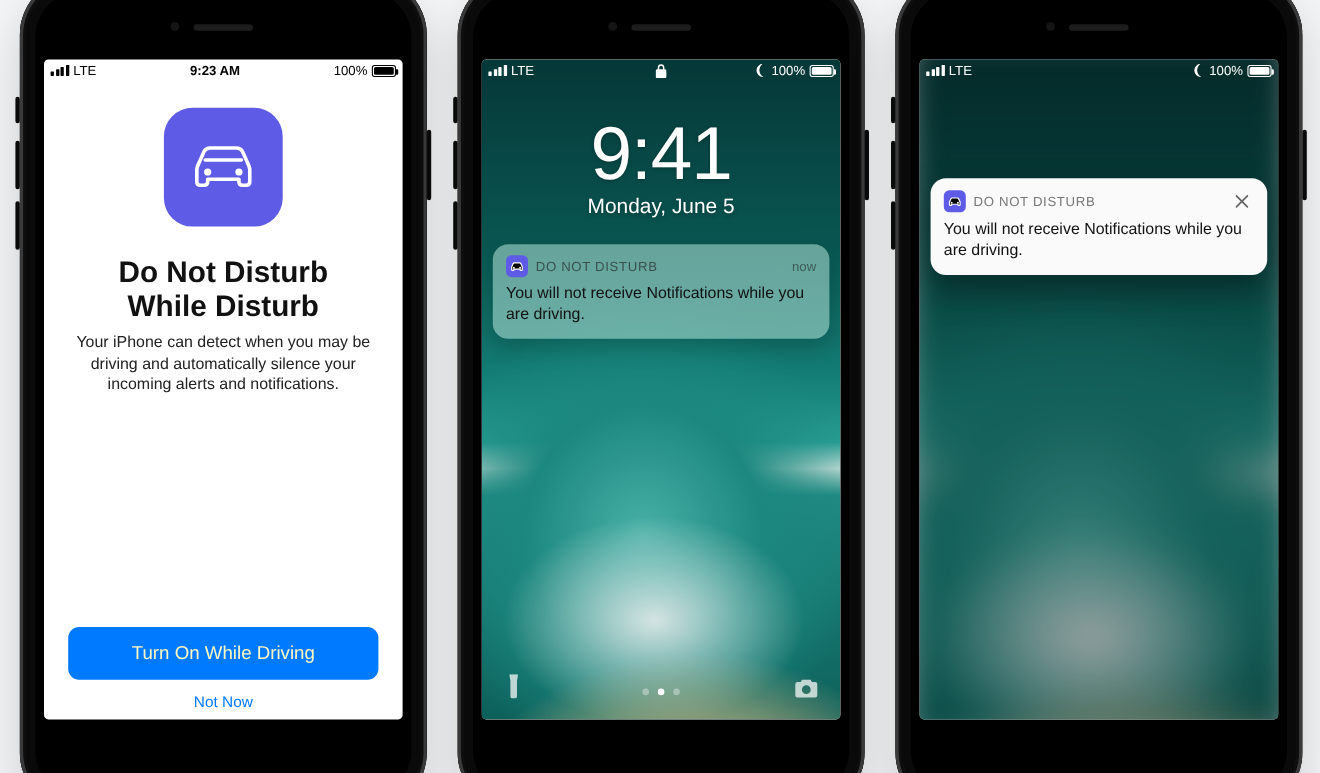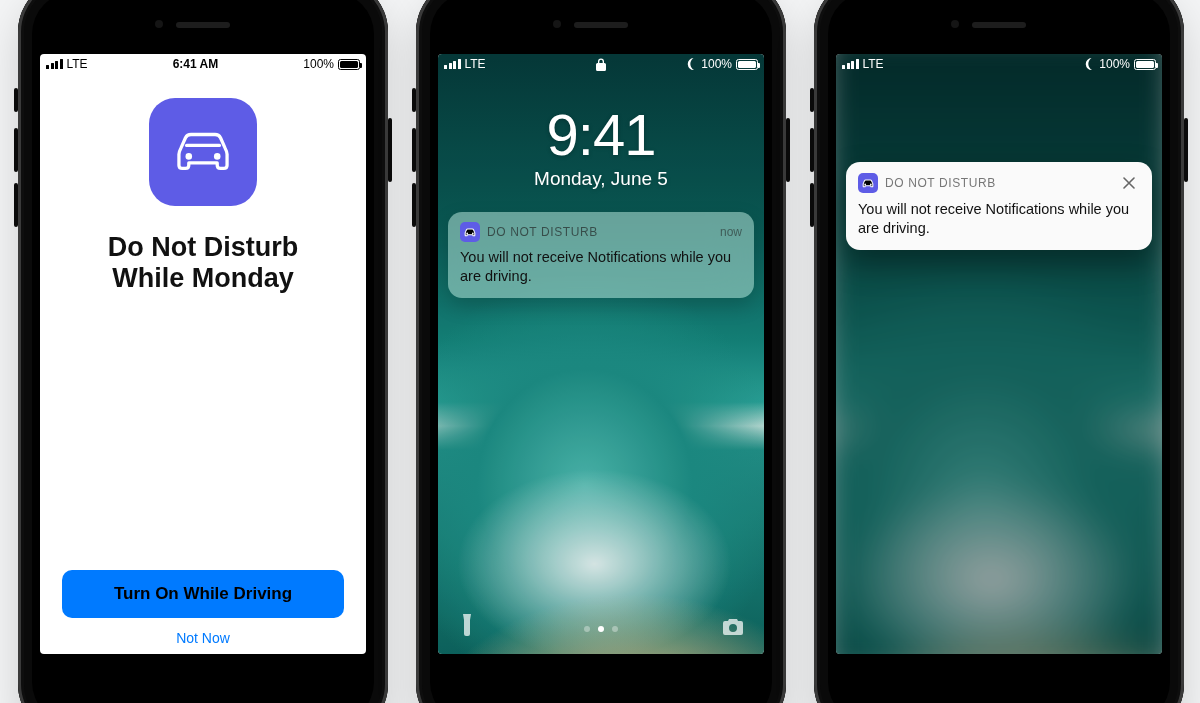--- a/index.html
+++ b/index.html
@@ -120,23 +120,23 @@
   }
   .s1 p.desc {
     margin-top: 8px;
     font-size: 14.5px; text-align: center; color:#222;
     line-height: 1.35;
     padding: 0 2px;
   }
   .s1 .spacer { flex: 1; }
   .btn-primary {
     width: 100%; height: 48px; border-radius: 10px;
-    background: #007aff; color:#000000;
+    background: #007aff; color:#fef9c3;
     display:flex; align-items:center; justify-content:center;
-    font-size: 17px; font-weight: 700;
+    font-size: 17px; font-weight: 400;
     cursor: pointer;
   }
   .btn-link {
     margin-top: 12px;
     color: #007aff; font-size: 14px; font-weight: 500;
     cursor: pointer;
   }
 
   
   .lockbg {
@@ -148,21 +148,21 @@
       linear-gradient(#063b3b 0%, #0a5b56 28%, #15857c 48%, #2aa59a 58%, #cde9e2 62%, #23938a 66%, #0d6660 100%);
   }
   .lockbg.blur { filter: blur(14px) brightness(.9); transform: scale(1.08); }
   .dimlayer { position:absolute; inset:0; background: rgba(0,0,0,.05); }
 
   
   .s2 .clock {
     position: relative; text-align: center; color:#fff; margin-top: 32px;
     text-shadow: 0 1px 4px rgba(0,0,0,.25);
   }
-  .s2 .clock .time { font-size: 58px; font-weight: 200; letter-spacing: -1px; line-height: 1; }
+  .s2 .clock .time { font-size: 68px; font-weight: 200; letter-spacing: -1px; line-height: 1; }
   .s2 .clock .date { margin-top: 4px; font-size: 19px; font-weight: 400; }
 
   .notif-card {
     position: relative;
     margin: 22px 10px 0 10px;
     border-radius: 14px;
     padding: 10px 12px 12px 12px;
     backdrop-filter: blur(20px);
   }
   .notif-card.translucent {
@@ -234,42 +234,43 @@
         <div class="statusbar dark">
           <div class="sb-left">
             <span class="sig-icon">
                 <span></span>
                 <span></span>
                 <span></span>
                 <span></span>
               </span>
             <span>LTE</span>
           </div>
-          <div class="sb-center">6:41 AM</div>
+          <div class="sb-center">9:23 AM</div>
           <div class="sb-right">
             <span>100%</span>
             <span class="batt-icon">
                 <span class="fill"></span>
               </span>
           </div>
         </div>
 
         <div class="content">
           <div class="icon-rr">
             <svg viewBox="0 0 64 44" fill="none">
               <path d="M10 24c0-2 1-4 2-6l4-9c1-2 3-3 5-3h22c2 0 4 1 5 3l4 9c1 2 2 4 2 6v10c0 2-1 3-3 3h-3c-2 0-3-1-3-3v-2H19v2c0 2-1 3-3 3h-3c-2 0-3-1-3-3V24z" stroke="#fff" stroke-width="3" stroke-linejoin="round"></path>
               <circle cx="19" cy="26" r="3" fill="#fff"></circle>
               <circle cx="45" cy="26" r="3" fill="#fff"></circle>
               <path d="M17 16h30" stroke="#fff" stroke-width="3" stroke-linecap="round"></path>
             </svg>
           </div>
           <h1>
             <span>Do Not Disturb</span><br>
-            <span>While Monday</span>
+            <span>While Disturb</span>
           </h1>
+          <p class="desc">Your iPhone can detect when you may be driving and automatically silence your incoming alerts and notifications.</p>
           <div class="spacer"></div>
           <div class="btn-primary">Turn On While Driving</div>
           <div class="btn-link">Not Now</div>
         </div>
 
       </div>
     </div>
   </div>
 
   <div id="p2" class="phone">

